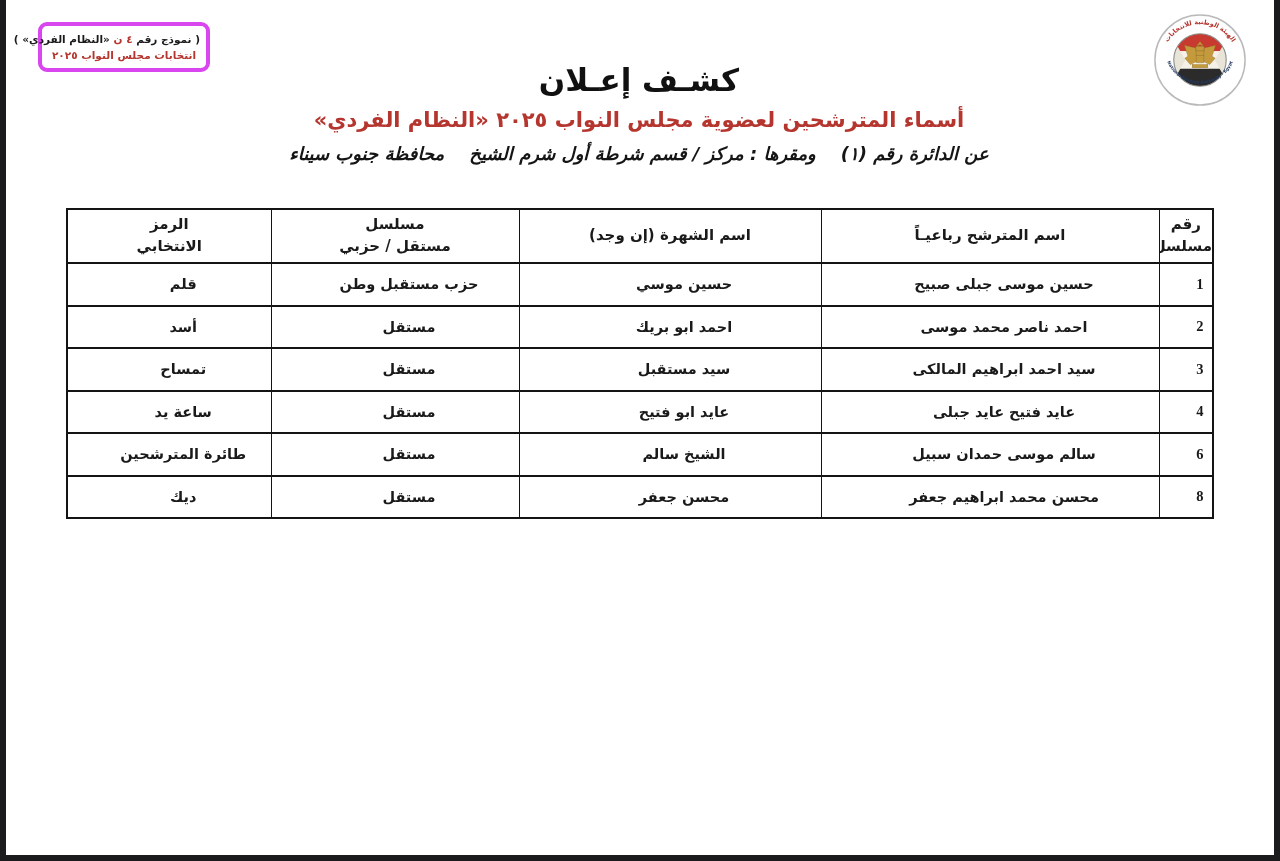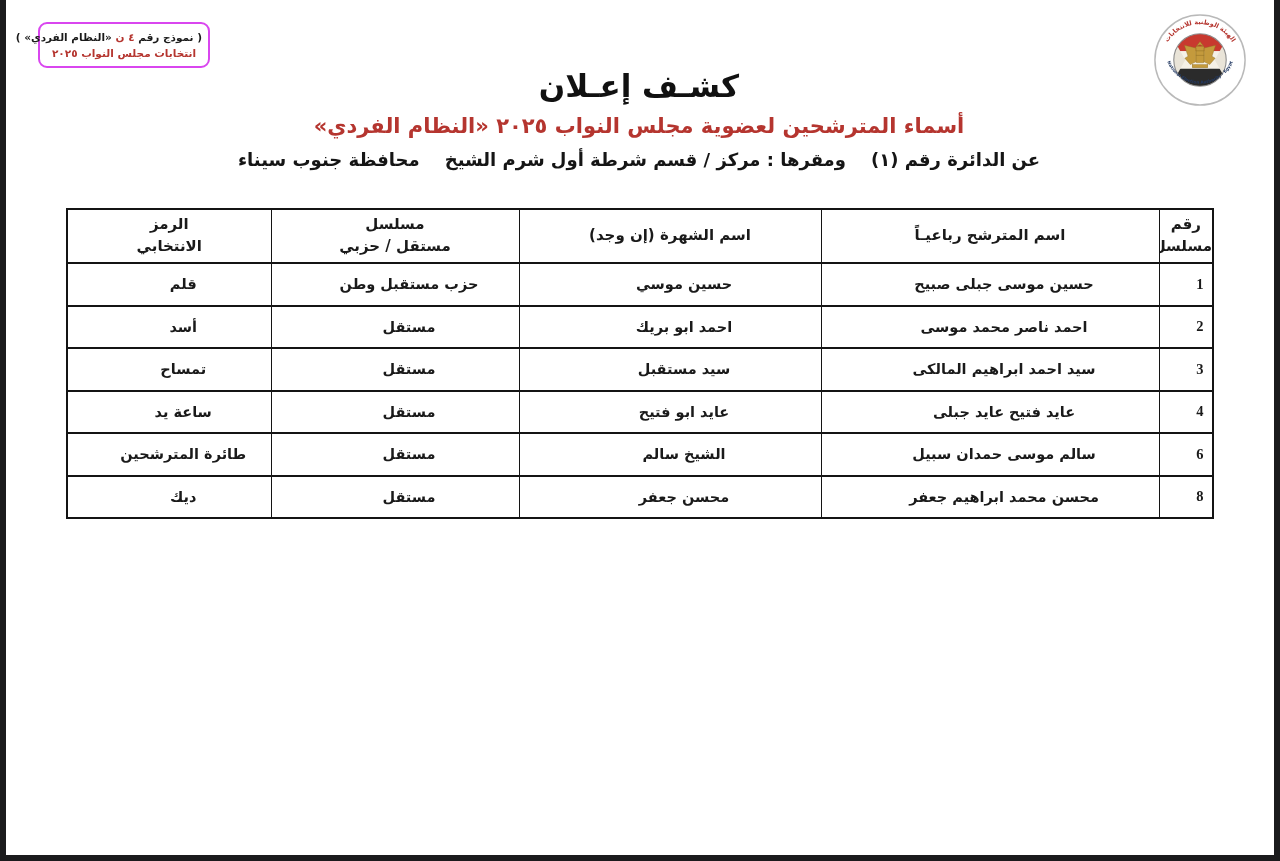--- a/index.html
+++ b/index.html
@@ -16,39 +16,39 @@
   .edge-left   { left: 0; top: 0; width: 6px; height: 861px; }
   .edge-right  { right: 0; top: 0; width: 6px; height: 861px; }
   .edge-bottom { left: 0; bottom: 0; width: 1280px; height: 6px; }
 
   
   .form-box {
     position: absolute;
     left: 38px; top: 22px;
     width: 172px;
     padding: 5px 6px 4px 6px;
-    border: 2px solid #d946ef;
+    border: 4px solid #d946ef;
     border-radius: 9px;
     text-align: center;
     font-size: 10.5px;
     font-weight: bold;
     line-height: 1.55;
     direction: rtl;
     white-space: nowrap;
   }
   .red-text { color: #b5352f; }
 
   
   .logo-wrap { position: absolute; left: 1154px; top: 14px; width: 92px; height: 92px; }
   .logo-wrap svg { width: 100%; height: 100%; }
 
   
   .headings {
     position: absolute;
-    left: 66px; top: 68px;
+    left: 66px; top: 62px;
     width: 1146px;
     text-align: center;
     direction: rtl;
   }
   .doc-title {
     font-size: 31px;
     font-weight: bold;
     color: #111;
     letter-spacing: 1px;
   }
@@ -56,20 +56,21 @@
     margin-top: 10px;
     font-size: 21px;
     font-weight: bold;
     color: #b5352f;
   }
   .doc-district {
     margin-top: 11px;
     font-size: 18px;
     font-weight: bold;
     color: #151515;
+    font-style: italic;
   }
 
   
   table.candidates {
     position: absolute;
     left: 66px; top: 208px;
     width: 1146px;
     border-collapse: collapse;
     table-layout: fixed;
     direction: rtl;

